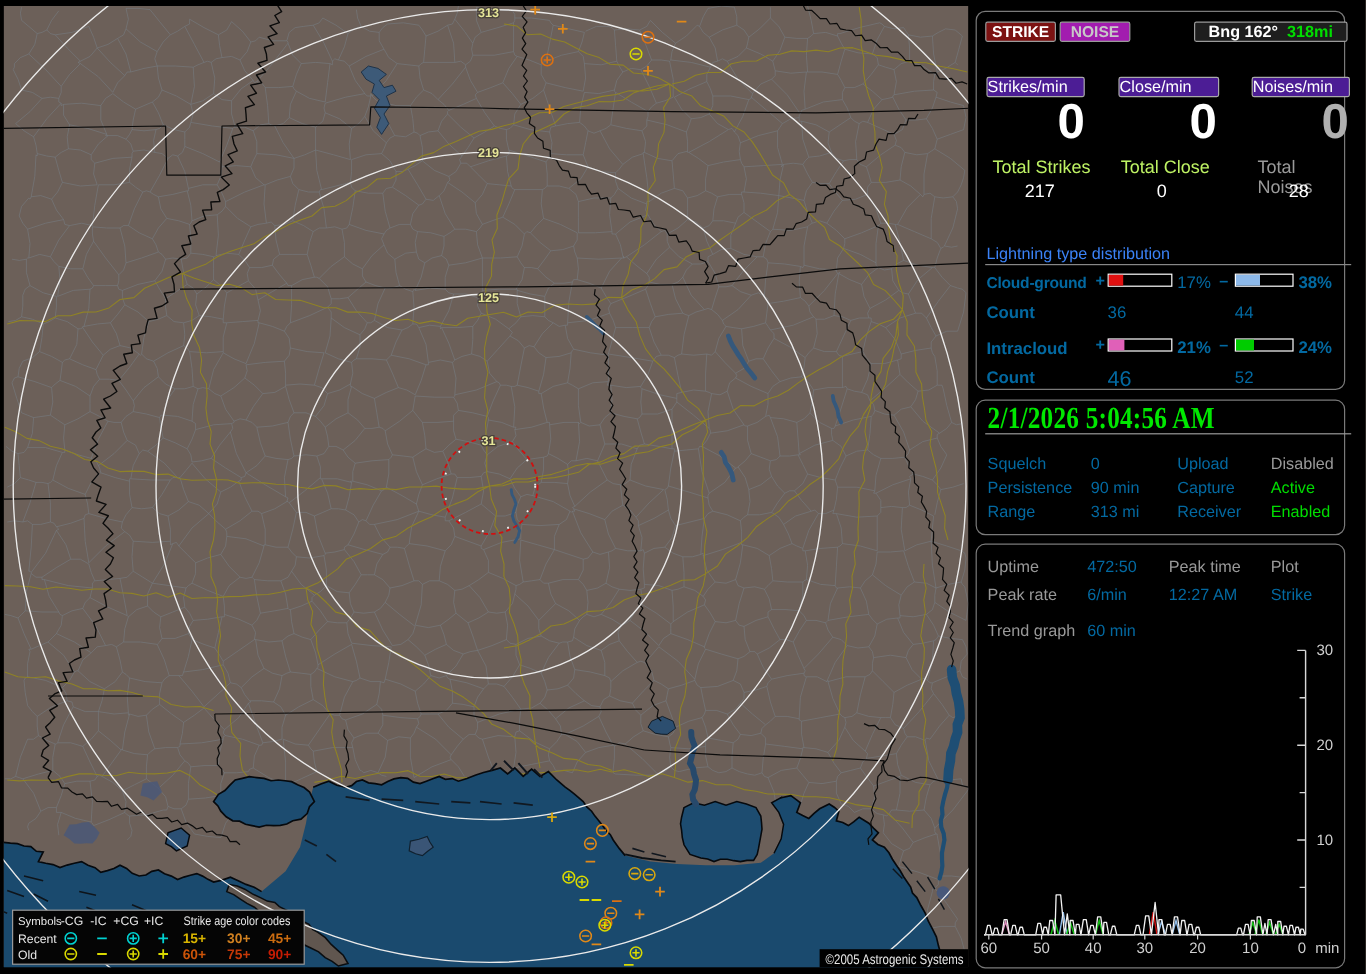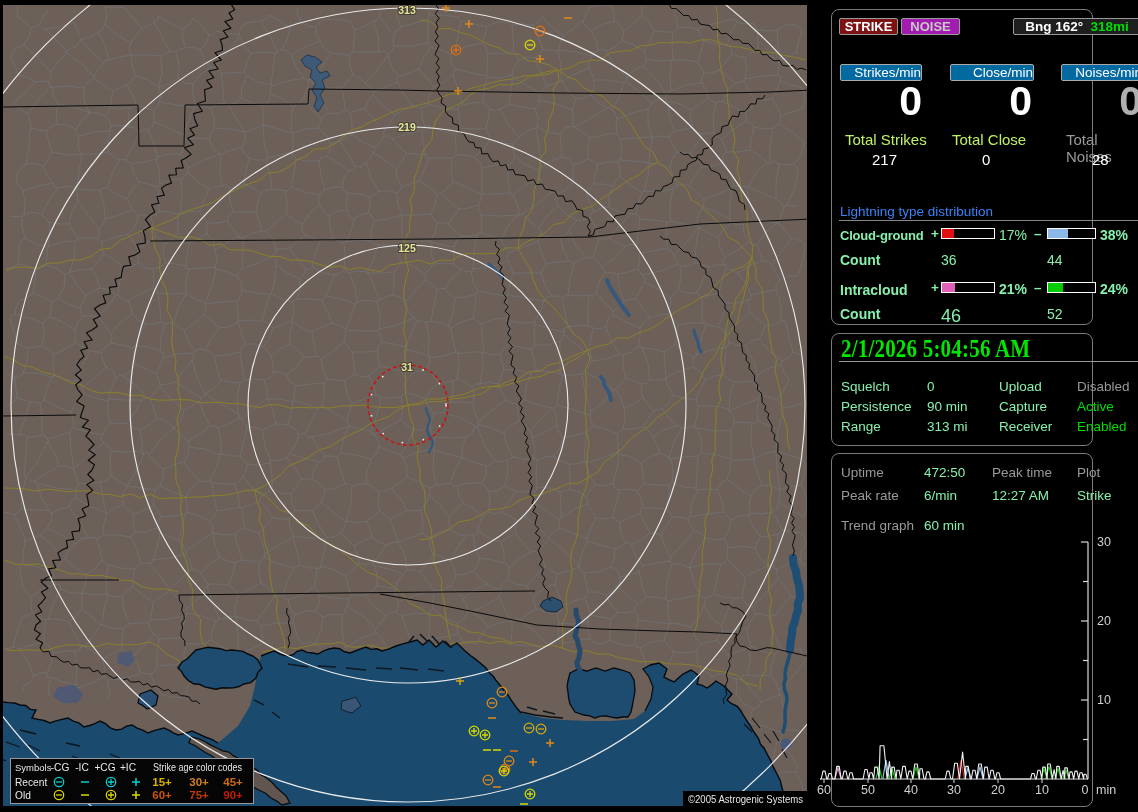--- a/index.html
+++ b/index.html
@@ -1,22 +1,22 @@
 <!DOCTYPE html>
 <html><head><meta charset="utf-8"><style>
 *{margin:0;padding:0;box-sizing:border-box}
 body{width:1138px;height:812px;background:#000;font-family:"Liberation Sans",sans-serif;position:relative;overflow:hidden}
 svg text{font-family:"Liberation Sans",sans-serif}
-.panel{position:absolute;left:831px;width:262px;border:1px solid #7a7a7a;border-radius:8px;background:#000}
+.panel{position:absolute;left:813px;width:308px;border:1px solid #7a7a7a;border-radius:8px;background:#000}
 .btn{position:absolute;font-weight:bold;font-size:13px;text-align:center;border:1px solid #9a9a9a;border-radius:2px}
-.glab{position:absolute;background:#0369a1;color:#fff;font-size:13.5px;text-align:right;border:1px solid #aaa;border-radius:2px;height:17px}
+.glab{position:absolute;background:#4c1d95;color:#fff;font-size:13.5px;text-align:left;border:1px solid #aaa;border-radius:2px;height:17px}
 .bigz{position:absolute;font-weight:bold;font-size:41px;color:#fff;text-align:right;width:60px;line-height:1}
 .t15{position:absolute;font-size:15px;color:#bef264}
 .num{position:absolute;font-size:15px;color:#fff;}
-.row{position:absolute;font-size:13.5px;color:#86efac}
+.row{position:absolute;font-size:13.5px;color:#0369a1}
 .gr{color:#00dd00} .gy{color:#999}
 </style></head><body>
 <svg width="812" height="812" viewBox="0 0 812 812" style="position:absolute;left:0;top:0">
     <rect width="812" height="812" fill="#000"></rect>
     <clipPath id="mapclip">
       <rect x="3" y="5" width="804" height="801"></rect>
     </clipPath>
     <g clip-path="url(#mapclip)">
       <rect x="3" y="5" width="804" height="801" fill="#6c6059"></rect>
       <path d="M667 671L670 661L674 652M674 652L685 653L697 651M701 670L697 661L697 651M802 30L796 25L788 24M806 545L801 551L800 559M806 566L802 564L800 559M712 677L707 672L701 670M777 30L782 27L788 24M777 30L767 31L757 29M757 29L755 26L753 23M805 465L804 475L801 485M805 465L804 461L801 459M801 459L789 455L776 451M776 451L777 471L780 490M780 490L790 487L801 485M776 451L777 440L778 430M803 403L794 406L784 408M789 379L784 390L777 400M777 400L781 404L784 408M779 429L781 419L784 408M801 803L801 797L804 793M667 671L657 670L647 673M664 640L669 646L674 652M664 640L651 642L640 648M647 673L645 660L640 648M669 624L667 632L664 640M669 624L654 622L638 620M638 620L636 632L635 644M640 648L637 647L635 644M712 677L719 674L726 674M697 651L698 647L701 644M726 674L729 665L728 655M701 644L709 642L717 640M728 655L722 647L717 640M669 624L669 623L670 623M701 644L695 636L690 627M670 623L680 624L690 627M736 694L743 703L753 709M753 709L751 715L749 722M749 722L747 722L746 724M726 674L731 678L736 679M736 679L737 687L736 694M736 679L739 680L741 678M753 709L758 707L761 702M761 702L752 690L741 678M750 647L739 651L728 655M750 647L750 661L747 675M747 675L743 675L741 678M798 597L794 598L791 596M791 596L783 605L775 616M777 569L789 564L800 559M777 569L776 574L778 578M778 578L785 587L791 596M776 290L777 294L779 297M776 290L776 285L780 280M780 280L789 276L798 276M798 276L803 260L805 244M507 318L506 321L509 321M507 318L507 307L507 296M509 321L522 323L534 322M507 295L526 298L544 301M534 322L540 312L544 301M589 295L578 296L568 295M589 295L588 311L588 326M568 327L578 325L588 326M568 327L565 313L562 298M562 298L565 296L568 295M802 30L799 41L796 52M777 30L778 45L781 60M781 60L788 57L796 52M798 54L797 53L796 52M755 100L749 91L744 81M755 100L752 108L745 112M745 112L734 107L723 102M723 102L728 91L735 83M744 81L740 82L735 83M745 112L747 117L746 121M723 102L719 101L716 103M714 133L713 118L716 103M714 133L717 137L722 139M746 121L734 129L722 139M767 162L759 155L750 150M767 162L769 164L770 162M770 162L770 145L773 128M750 150L751 139L754 127M773 128L764 129L754 127M746 121L751 123L754 127M722 139L724 145L726 152M726 152L738 152L750 150M772 99L777 107L781 116M772 99L764 100L755 100M773 128L776 126L779 124M781 116L780 120L779 124M700 28L716 23L733 19M698 30L688 27L678 28M698 30L698 28L700 28M678 28L676 17L673 5M737 22L745 24L753 23M737 22L735 20L733 19M612 6L601 5L590 7M653 137L650 150L649 163M653 137L661 136L669 137M649 163L660 165L670 167M669 137L673 145L677 152M670 167L672 159L677 152M723 162L723 156L726 152M723 162L713 166L702 167M714 133L708 133L703 134M703 134L697 143L691 153M691 153L696 160L702 167M801 485L802 487L804 489M638 347L640 337L640 328M638 347L631 352L623 355M620 354L621 355L623 355M620 354L611 341L606 326M640 328L626 322L613 315M613 315L608 319L606 326M642 384L647 383L650 380M642 384L634 381L626 378M626 378L623 367L623 355M642 348L648 364L650 380M642 348L641 346L638 347M592 361L606 359L620 354M592 361L592 359L591 357M591 357L590 343L593 328M593 328L600 329L606 326M718 237L708 233L699 228M718 237L720 247L725 257M699 228L696 245L695 263M725 257L723 261L724 265M724 265L716 265L709 267M695 263L702 264L709 267M749 242L744 234L743 224M749 242L738 250L725 257M743 224L737 225L732 223M732 223L724 229L718 237M680 266L679 265L678 264M680 266L687 266L695 263M678 264L675 260L674 255M674 255L687 242L698 228M698 228L700 227L699 228M678 290L681 278L680 266M678 290L687 293L697 293M697 293L703 280L709 267M642 384L641 391L643 397M643 397L634 404L624 408M626 378L621 384L615 389M624 408L621 398L615 389M562 376L572 375L582 374M562 376L559 390L557 405M582 374L585 393L591 411M557 405L574 410L590 415M591 411L590 413L590 415M582 374L583 372L585 372M585 372L600 380L613 390M591 411L604 402L613 390M592 361L589 367L585 372M615 389L614 390L613 390M676 426L663 430L653 437M676 426L668 417L662 409M662 409L658 409L654 411M654 411L648 419L643 427M643 427L649 431L653 437M643 397L648 405L654 411M623 429L625 418L624 408M623 429L633 429L643 427M754 459L751 441L752 423M754 459L764 454L776 451M778 430L768 425L758 421M752 423L755 423L758 421M588 541L582 553L579 566M588 541L601 545L615 549M615 549L614 559L611 567M611 567L598 572L584 573M584 573L581 571L579 567M579 566L579 567L579 567M773 774L784 772L796 772M796 772L801 782L804 793M773 774L773 758L777 743M747 628L735 630L722 632M747 628L751 621L756 614M756 614L754 611L753 607M721 626L723 628L722 632M721 626L727 612L734 598M753 607L746 604L742 598M734 598L738 598L742 598M751 646L748 637L747 628M751 646L750 647L750 647M717 640L719 635L722 632M778 578L766 593L753 607M771 617L772 615L775 616M771 617L763 614L756 614M690 627L699 617L704 606M704 606L711 617L721 626M714 594L724 597L734 598M714 594L710 597L704 598M704 598L705 602L704 606M670 623L668 612L668 601M704 598L702 597L700 595M668 601L684 598L700 595M782 733L782 737L779 740M782 733L783 732L785 730M785 730L793 730L801 731M779 740L789 753L798 766M777 743L777 741L779 740M749 722L766 727L782 733M781 696L784 713L785 730M781 696L781 695L780 695M780 695L771 698L761 702M796 772L796 769L798 766M770 675L776 682L779 690M770 675L772 664L775 654M779 690L794 675L807 658M775 654L778 651L782 650M782 650L791 650L801 649M801 649L802 654L806 656M806 656L807 657L807 658M780 695L779 693L779 690M747 675L758 676L770 675M751 646L763 652L775 654M771 617L774 634L782 650M345 648L360 639L376 633M376 633L382 639L387 647M423 646L418 644L413 646M345 648L342 631L342 615M322 647L318 646L315 644M315 644L321 631L323 617M342 615L332 614L323 617M458 634L461 638L463 642M458 634L443 637L428 640M428 640L425 643L423 646M413 430L407 425L401 420M413 430L408 443L401 455M379 447L390 451L401 455M379 447L378 440L374 434M401 420L388 427L374 434M482 324L494 319L507 318M482 324L477 321L473 319M478 291L492 294L507 296M478 291L477 292L476 294M473 319L475 307L476 294M650 380L658 380L665 379M662 409L669 403L673 395M673 395L669 387L665 379M664 352L653 349L642 348M664 352L665 365L666 378M666 378L667 379L665 379M535 324L534 335L535 345M535 324L550 329L564 332M535 345L548 345L560 341M560 341L562 338L564 335M564 332L564 334L564 335M531 349L533 348L535 345M531 349L520 347L509 344M509 344L510 333L509 321M534 322L534 323L535 324M551 296L547 297L544 301M551 296L557 296L562 298M568 327L564 328L564 332M531 349L534 360L537 370M537 370L549 372L560 374M560 374L560 358L560 341M562 376L562 374L560 374M591 357L578 346L564 335M593 328L591 327L588 326M18 6L17 11L18 17M154 22L148 26L142 29M154 22L158 20L158 16M142 29L133 18L125 8M19 435L25 419L30 402M19 435L23 434L27 437M27 437L34 437L42 435M42 435L42 419L40 403M30 402L35 402L40 403M738 273L732 270L726 268M738 273L750 265L763 261M726 268L726 265L724 265M749 242L752 244L757 245M757 245L760 253L763 261M776 290L763 292L751 295M751 295L746 283L738 273M780 280L776 273L772 265M763 261L768 261L772 265M798 240L802 241L805 244M798 240L795 239L792 238M772 265L782 251L792 238M753 217L765 221L777 223M753 217L750 202L746 187M748 187L747 187L746 187M748 187L762 193L776 199M784 207L781 202L776 199M784 207L781 215L779 223M779 223L778 223L777 223M743 224L747 220L753 217M757 245L765 233L777 223M723 162L730 174L734 186M734 186L740 186L746 187M767 162L756 173L748 187M770 162L775 161L779 164M779 164L776 182L776 199M798 205L793 206L787 205M787 205L786 206L784 207M792 238L785 231L779 223M551 296L545 285L541 273M507 295L510 284L513 273M541 273L527 273L513 273M640 219L654 220L667 222M640 219L638 233L637 247M667 248L666 235L667 222M667 248L653 251L640 253M640 253L640 249L637 247M803 88L805 98L803 108M772 99L777 90L780 81M780 81L792 85L803 88M781 116L792 112L803 108M779 124L792 132L804 142M745 79L747 68L745 58M745 79L762 76L778 75M745 58L751 53L758 51M758 51L769 55L779 62M779 62L778 68L778 75M780 81L781 77L778 75M744 81L744 80L745 79M757 29L758 40L758 51M781 60L780 62L779 62M737 22L731 33L727 45M745 58L738 56L732 54M727 45L731 48L732 54M698 30L701 36L704 41M727 45L715 44L704 41M735 83L727 76L719 70M732 54L726 62L719 70M734 186L733 187L732 188M732 223L730 221L730 219M732 188L730 203L730 219M670 221L683 224L697 225M670 221L670 205L673 189M697 225L698 215L703 207M689 186L683 184L677 186M689 186L697 192L704 199M704 199L704 203L703 207M673 189L675 187L677 186M667 248L671 251L674 255M667 222L669 223L670 221M698 228L697 226L697 225M730 219L717 212L703 207M670 167L673 177L677 186M677 152L684 153L691 153M702 167L695 176L689 186M732 188L718 194L704 199M798 174L797 168L794 164M794 164L798 160L801 154M787 205L794 190L798 174M779 164L786 165L794 164M804 142L803 148L801 154M674 131L683 130L693 127M674 131L669 116L668 101M693 127L690 119L691 110M668 101L680 104L691 110M669 137L671 134L674 131M703 134L697 132L693 127M709 98L712 101L716 103M709 98L700 104L691 110M642 6L642 11L642 15M612 6L614 14L614 21M642 15L633 24L624 31M614 21L620 25L624 31M590 7L586 14L583 22M614 21L602 25L591 31M583 22L586 27L591 31M561 81L561 66L558 51M558 51L558 51L559 50M589 68L575 74L562 81M589 68L589 62L592 56M559 50L576 52L592 56M678 28L676 30L673 32M642 15L649 22L654 31M673 32L664 32L654 31M653 137L651 139L652 137M652 137L648 123L648 109M666 98L659 99L652 103M666 98L666 101L668 101M648 109L650 106L652 103M652 137L636 138L620 139M617 133L618 136L620 139M617 133L616 126L617 119M648 109L632 113L617 119M624 31L623 36L622 40M591 31L596 40L598 51M598 51L602 49L606 51M606 51L615 47L622 40M654 31L650 42L644 51M622 40L634 45L644 51M704 41L701 51L698 62M719 70L712 73L704 73M698 62L701 67L704 73M673 32L672 46L673 60M698 62L685 60L673 60M709 98L706 90L702 83M702 83L702 77L704 73M631 214L620 212L609 207M631 214L620 225L610 238M609 207L601 208L594 212M610 238L605 239L599 239M599 239L596 228L590 218M590 218L590 214L594 212M640 219L639 216L636 214M636 214L634 214L631 214M637 247L632 244L626 246M626 246L617 243L610 238M586 190L591 188L594 184M586 190L589 201L594 212M594 184L603 184L613 186M613 186L609 196L609 207M593 258L598 262L602 267M593 258L596 248L599 239M602 267L615 258L626 246M569 231L572 225L577 220M569 231L576 246L587 258M577 220L584 220L590 218M587 258L590 257L593 258M644 191L648 177L649 163M644 191L643 192L642 193M642 193L631 185L620 177M649 163L634 161L620 160M620 177L620 169L618 162M618 162L618 160L620 160M673 189L659 192L644 191M636 214L638 203L642 193M613 186L615 181L620 177M620 139L622 149L620 160M594 184L595 174L598 164M598 164L608 162L618 162M590 138L588 149L588 159M590 138L603 135L617 133M598 164L593 161L588 159M193 18L202 26L209 35M216 31L213 34L209 35M158 16L170 23L182 29M182 29L189 25L193 18M777 400L769 397L761 395M758 421L757 410L759 399M761 395L758 397L759 399M752 423L743 422L734 423M734 423L734 417L730 411M759 399L744 404L730 411M664 352L670 349L675 344M640 328L644 322L650 318M668 314L659 315L650 318M668 314L674 319L678 325M675 344L677 334L678 325M697 293L699 296L702 297M726 268L722 280L719 293M719 293L710 295L702 297M678 290L674 294L671 298M668 314L670 306L671 298M678 325L690 323L702 323M702 297L702 310L702 323M534 503L547 511L559 520M534 503L529 510L525 517M549 538L538 527L525 517M549 538L553 532L559 528M559 528L559 524L559 520M588 541L587 540L587 539M579 566L565 551L549 539M559 528L573 533L587 539M780 490L772 486L762 485M762 485L757 472L753 459M804 489L807 503L805 517M780 490L779 496L779 502M779 502L791 510L805 517M806 545L805 539L802 533M590 615L601 617L611 619M590 615L588 606L585 598M588 592L587 595L585 598M588 592L597 592L606 595M606 595L611 604L617 612M617 612L615 616L611 619M610 640L610 630L611 619M610 640L605 643L599 644M599 644L594 642L590 639M588 622L588 630L590 639M588 622L588 618L590 615M584 573L586 583L588 592M555 584L559 595L563 606M555 584L556 579L557 574M563 606L574 601L585 598M557 574L568 571L579 567M634 611L638 615L638 620M634 611L626 613L617 612M623 645L629 646L635 644M623 645L616 643L610 640M634 611L635 607L638 604M606 595L613 591L617 586M638 604L627 595L617 586M611 567L617 570L620 577M617 586L620 582L620 577M458 634L457 629L458 624M458 624L464 618L468 612M463 642L470 642L477 644M468 612L469 612L471 612M471 612L481 618L488 627M488 627L481 635L477 644M499 597L486 605L471 612M499 597L505 610L511 621M488 627L499 623L511 621M376 629L381 622L386 616M376 629L363 616L347 606M386 616L374 606L365 595M365 595L358 595L351 595M351 595L350 597L348 599M347 606L349 603L348 599M376 633L375 631L376 629M342 615L345 611L347 606M319 596L334 598L348 599M319 596L319 604L315 611M315 611L319 614L323 617M402 616L415 613L429 614M402 616L399 615L396 612M396 612L398 607L398 602M398 602L416 595L434 591M434 591L433 600L433 609M433 609L430 610L429 614M428 640L430 627L429 614M413 646L407 631L402 616M386 616L391 612L396 612M458 624L445 618L433 609M377 586L386 587L395 589M377 586L377 576L375 566M375 566L389 569L403 574M395 589L398 581L403 574M365 595L372 592L377 586M398 602L395 596L395 589M346 576L348 586L351 595M346 576L353 570L359 563M375 566L373 565L372 563M359 563L366 565L372 563M463 599L467 605L468 612M463 599L457 592L450 586M450 586L443 590L434 591M19 435L12 434L6 435M27 437L26 456L24 476M15 515L9 513L4 512M15 515L18 512L21 509M21 509L22 493L26 478M24 476L25 476L26 477M26 477L26 478L26 478M499 597L501 593L500 589M463 599L474 590L487 584M500 589L493 588L487 584M450 586L454 581L456 575M456 575L465 574L473 571M487 584L480 578L473 571M473 319L461 322L451 328M476 294L466 297L455 298M451 328L449 328L449 326M455 298L453 312L449 326M426 322L429 339L428 356M426 322L422 321L417 321M428 356L418 352L407 350M407 350L407 348L406 347M417 321L411 334L406 347M397 6L412 8L427 9M346 329L339 325L332 323M346 329L351 317L355 304M326 296L341 299L355 304M326 296L324 298L322 300M322 300L327 311L332 323M673 395L684 398L696 400M696 400L700 390L705 380M666 378L679 371L694 367M705 380L701 372L694 367M675 344L683 352L693 357M694 367L693 362L693 357M702 323L705 322L706 324M706 324L701 340L696 355M693 357L695 357L696 355M482 483L486 487L489 492M482 483L486 475L486 466M489 492L498 490L505 486M505 486L508 473L507 460M507 460L500 462L494 460M486 466L490 465L494 460M439 383L446 382L453 381M439 383L433 376L427 368M453 381L456 380L457 378M457 378L459 366L458 354M427 368L430 363L429 358M429 358L443 356L456 352M456 352L458 352L458 354M406 393L404 386L406 379M406 393L416 395L425 399M406 379L415 372L427 368M425 399L431 390L439 383M451 402L453 391L453 381M451 402L462 402L473 403M473 403L474 395L473 387M473 387L465 382L457 378M406 379L403 375L401 371M401 371L405 361L407 350M428 356L430 356L429 358M451 328L453 340L456 352M426 322L429 322L431 321M431 321L440 323L449 326M12 53L12 56L11 58M31 28L24 22L18 17M31 28L29 37L24 45M24 45L17 48L12 53M113 91L111 100L110 108M113 91L120 88L127 85M110 108L120 109L130 108M130 108L133 107L136 104M136 104L132 94L127 85M94 77L98 69L104 63M94 78L103 85L113 91M131 55L120 57L109 60M131 55L132 65L135 75M104 63L106 60L109 60M135 75L132 81L127 85M154 122L154 116L154 110M154 122L169 128L183 135M183 135L189 121L194 107M194 107L177 105L159 102M154 110L158 106L159 102M136 104L145 108L154 110M159 87L161 95L159 102M159 87L147 80L135 75M182 29L183 38L185 48M209 35L206 43L200 50M200 50L193 47L185 48M30 402L24 400L17 398M6 406L12 403L17 398M130 108L128 117L129 127M129 127L135 128L140 132M154 122L152 127L148 130M148 130L144 129L140 132M185 139L184 147L181 154M185 139L185 137L183 135M181 154L169 154L157 157M148 130L154 143L157 157M481 233L482 224L481 215M481 233L491 236L501 240M501 240L508 226L518 215M481 215L499 216L518 215M569 261L557 262L546 264M569 261L563 249L560 237M546 264L542 253L538 241M560 237L550 237L541 235M541 235L540 238L538 241M574 263L570 279L568 295M574 263L571 262L569 261M541 273L543 268L546 264M569 231L565 235L560 237M587 258L580 260L574 263M513 273L511 267L508 261M508 261L507 257L509 253M509 253L524 247L538 241M577 220L566 214L558 206M558 206L547 216L539 228M539 228L541 231L541 235M501 240L505 247L509 253M539 228L530 221L522 214M522 214L520 215L519 213M518 215L520 215L519 213M589 295L593 296L596 293M602 267L603 270L605 272M605 272L599 282L596 293M613 315L614 313L613 311M613 311L604 302L596 293M580 22L572 30L563 36M563 36L552 27L542 17M583 22L581 21L580 22M559 50L560 43L563 36M592 56L594 52L598 51M543 50L551 50L558 51M543 50L538 37L533 25M533 25L539 22L542 17M624 83L619 97L612 110M624 83L609 80L594 80M591 95L594 88L594 80M591 95L598 103L607 108M607 108L610 107L612 110M626 81L639 92L652 103M626 81L626 82L624 83M617 119L615 113L612 110M589 68L592 74L594 80M626 81L627 79L627 78M627 78L615 66L606 51M576 99L568 91L562 81M576 99L584 98L591 95M574 127L573 127L573 126M574 127L591 118L607 108M576 99L574 105L572 110M573 126L573 118L572 110M574 127L582 132L590 138M643 66L646 63L646 59M643 66L656 79L667 95M646 59L659 61L672 60M672 60L670 76L671 91M667 95L668 92L671 91M627 78L634 70L643 66M644 51L645 55L646 59M666 98L666 96L667 95M673 60L673 60L672 60M702 83L686 85L671 91M216 31L227 34L239 34M246 23L241 27L239 34M214 68L212 69L211 67M214 68L227 53L240 36M200 50L204 59L211 67M240 36L240 35L239 34M751 295L751 299L748 300M719 293L722 298L726 303M748 300L737 303L726 303M706 324L712 326L718 327M726 303L723 316L718 327M545 567L543 559L537 552M545 567L536 576L527 586M527 586L517 584L508 580M537 552L534 551L531 552M531 552L519 559L509 568M508 580L509 574L509 568M557 574L551 570L545 567M549 539L543 546L537 552M555 584L544 588L534 596M534 596L530 592L527 586M500 589L503 583L508 580M504 563L508 565L509 568M504 563L492 560L479 558M479 558L478 565L473 571M525 517L522 519L518 521M531 552L523 543L516 534M518 521L515 527L516 534M534 491L535 497L534 503M534 491L525 492L516 491M516 491L509 502L501 512M518 521L510 516L501 512M504 563L504 552L501 542M516 534L508 537L501 542M489 492L490 502L489 512M516 491L510 489L505 486M501 512L495 514L489 512M561 518L573 510L587 504M561 518L561 505L560 492M560 492L565 491L570 489M570 489L579 492L586 497M586 497L588 500L587 504M559 520L560 519L561 518M587 539L591 528L596 518M596 518L592 511L587 504M534 491L537 490L537 487M537 487L549 488L560 492M613 517L616 503L620 490M613 517L605 519L596 518M620 490L615 488L613 483M613 483L605 486L596 485M596 485L590 491L586 497M762 485L756 489L751 496M751 496L749 504L750 513M779 502L777 508L772 512M750 513L761 514L772 512M802 533L792 532L782 530M772 512L778 521L782 530M714 594L717 579L721 564M745 577L736 568L727 559M745 577L744 587L742 598M721 564L725 562L727 559M700 595L694 582L690 568M721 564L705 564L690 568M676 426L679 425L682 428M653 437L657 445L660 453M660 453L664 455L669 457M682 428L674 442L669 457M698 406L697 416L695 425M698 406L697 403L696 400M682 428L688 428L695 425M698 406L714 406L729 409M734 423L734 427L731 430M729 409L728 411L730 411M695 425L694 428L697 428M731 430L714 431L697 428M590 639L578 640L566 643M668 601L666 600L666 599M638 604L642 601L646 597M666 599L656 597L646 597M620 577L630 575L639 572M646 597L642 585L639 572M315 644L309 642L303 644M479 558L475 547L473 535M501 542L489 538L478 531M473 535L477 534L478 531M489 512L486 514L483 517M478 531L479 524L483 517M482 483L469 483L457 486M457 486L459 495L463 503M463 503L474 509L483 517M457 486L453 486L450 483M486 466L474 462L462 458M450 483L455 470L462 458M403 574L405 572L407 570M372 563L380 555L386 545M386 545L392 543L398 542M398 542L405 555L407 570M434 591L427 581L420 572M407 570L414 570L420 572M110 692L108 686L108 680M136 675L122 679L108 680M42 435L45 436L47 439M26 477L38 461L47 442M47 439L49 441L47 442M293 536L310 538L326 539M293 536L290 528L289 519M327 538L319 525L312 510M312 510L303 511L295 510M289 519L292 515L295 510M588 622L574 624L559 623M566 643L562 642L559 639M559 639L558 631L559 623M563 606L561 611L557 614M534 596L534 603L536 609M536 609L546 612L557 614M557 614L558 619L559 623M371 459L367 472L366 484M371 459L356 455L341 453M366 484L358 484L352 487M352 487L349 484L345 484M345 484L341 471L337 457M341 453L339 455L337 457M406 301L415 291L425 280M406 301L408 311L414 318M431 321L434 305L437 290M414 318L416 319L417 321M425 280L432 284L437 290M455 298L449 294L445 289M437 290L441 288L445 289M406 301L400 297L393 295M393 295L385 297L379 300M414 318L397 325L379 329M379 329L380 315L377 302M377 302L378 301L379 300M393 295L394 283L394 272M425 280L427 277L424 274M424 274L413 266L401 261M401 261L398 267L394 272M379 300L374 286L368 273M394 272L381 273L368 273M377 302L367 300L357 302M357 302L355 287L349 273M349 273L358 271L367 272M367 272L367 274L368 273M326 296L330 285L335 275M355 304L357 304L357 302M349 273L347 270L344 270M344 270L340 273L335 275M509 165L508 179L510 193M509 165L495 165L482 168M510 193L496 194L482 194M482 168L482 181L482 194M533 25L522 24L512 25M512 25L510 23L507 22M507 22L497 22L488 26M514 51L501 54L487 53M514 51L513 38L512 25M487 53L486 47L482 43M482 43L485 35L487 27M379 16L381 11L382 5M379 16L387 26L394 36M397 6L397 17L401 27M401 27L396 31L394 36M761 395L757 388L754 381M729 409L730 396L734 382M734 382L744 382L754 381M705 380L714 376L723 375M734 382L728 379L723 375M696 355L711 350L726 347M723 375L725 361L726 347M475 426L472 433L466 437M475 426L461 418L444 413M466 437L450 438L435 437M434 414L439 412L444 413M434 414L431 421L430 427M430 427L431 433L435 437M477 426L484 444L494 460M477 426L476 427L475 426M462 458L462 447L466 437M425 399L429 407L434 414M451 402L446 406L444 413M413 430L421 430L430 427M406 393L403 394L401 397M401 420L403 409L401 397M498 384L489 382L480 384M498 384L501 377L504 370M480 384L483 368L482 352M504 370L502 362L500 354M500 354L491 355L484 352M484 352L483 353L482 352M473 387L476 384L480 384M458 354L470 352L482 352M537 370L533 371L531 374M509 344L504 348L500 354M531 374L518 370L504 370M482 324L482 338L484 352M557 405L556 407L554 408M531 374L526 387L525 400M525 400L538 405L553 408M477 426L479 426L478 424M473 403L475 413L479 422M478 424L477 423L479 422M498 384L502 392L506 400M479 422L492 410L506 400M525 400L521 403L517 404M506 400L511 403L517 404M67 53L82 64L94 77M67 53L58 62L51 72M94 78L88 82L84 88M84 88L68 86L53 87M51 72L51 77L49 82M49 82L49 85L51 86M51 86L51 88L53 87M89 112L84 100L84 88M89 112L73 107L58 104M53 87L53 96L58 104M35 82L27 77L18 75M35 82L25 93L13 103M51 72L38 58L24 45M49 82L42 81L35 82M11 58L15 66L18 75M51 86L39 99L28 114M28 114L20 109L13 103M131 43L129 49L131 55M131 43L117 35L105 24M109 60L105 45L98 32M105 24L103 29L98 32M142 29L136 35L131 43M125 8L115 7L105 7M105 24L107 16L105 7M104 63L92 52L81 40M98 32L90 37L81 40M214 68L218 69L221 73M196 106L193 95L193 84M196 106L204 106L211 109M193 84L201 74L211 67M211 109L217 104L224 103M221 73L223 88L224 103M159 87L169 84L178 78M159 87L162 72L161 56M178 78L179 65L176 52M161 56L165 54L170 52M170 52L173 51L176 52M196 106L195 106L194 107M193 84L185 83L178 78M131 55L146 55L161 56M185 48L180 49L176 52M154 22L162 37L170 52M153 288L140 294L128 301M153 288L156 290L158 293M146 324L138 320L132 314M146 324L154 324L161 322M128 301L131 307L132 314M158 293L160 307L161 322M146 324L139 334L136 346M111 334L120 323L132 314M111 334L112 338L111 343M111 343L122 345L133 348M136 346L134 346L133 348M165 324L163 323L161 322M165 324L161 337L160 351M136 346L148 347L160 351M17 398L16 388L15 378M5 372L10 376L15 378M40 403L42 402L44 400M44 400L47 388L52 377M52 377L38 373L23 373M23 373L20 377L15 378M76 129L76 133L79 136M76 129L82 120L90 113M79 136L94 132L110 131M90 113L98 113L105 116M105 116L109 120L111 126M111 126L110 128L110 131M89 112L88 113L90 113M58 104L56 114L57 124M57 124L67 125L76 129M108 152L108 141L110 131M108 152L95 154L82 154M81 154L78 145L79 136M110 108L108 112L105 116M129 127L120 125L111 126M119 160L122 159L125 160M119 160L113 156L108 152M140 132L133 146L125 160M107 188L112 174L119 160M107 188L116 194L127 199M125 160L128 162L132 164M127 199L132 190L139 182M139 182L134 174L132 164M157 157L157 159L156 159M156 159L144 162L132 164M181 179L182 196L180 213M181 179L170 180L160 184M160 184L159 186L158 187M158 187L159 199L159 211M159 211L169 212L178 214M178 214L179 214L180 213M209 189L198 182L188 172M209 189L204 200L199 212M188 172L185 176L181 179M199 212L189 211L180 213M181 154L185 161L188 168M188 168L188 170L188 172M156 159L159 171L160 184M139 182L149 184L158 187M127 199L130 204L132 210M132 210L135 212L138 216M159 211L156 215L151 216M151 216L144 215L138 216M151 216L153 227L156 237M138 216L135 226L129 234M156 237L147 243L138 249M129 234L133 241L138 249M618 274L619 288L624 301M618 274L628 272L638 269M645 282L640 290L636 299M645 282L645 278L642 275M636 299L630 299L624 301M642 275L640 272L638 269M605 272L611 273L618 274M613 311L620 307L624 301M640 253L639 261L638 269M671 298L658 289L645 282M650 318L643 309L636 299M678 264L661 271L642 275M434 87L429 95L428 104M434 87L444 82L453 75M453 75L458 90L463 105M463 105L459 106L458 110M428 104L442 108L458 110M522 214L537 204L551 193M519 213L517 204L513 195M513 195L525 185L540 179M540 179L544 186L551 193M558 206L556 201L556 195M556 195L554 192L551 193M586 190L580 185L573 183M556 195L565 190L573 183M588 159L581 163L573 165M573 183L573 174L573 165M573 126L565 128L560 134M560 134L561 145L562 157M573 165L569 159L562 157M509 165L512 162L515 157M510 193L510 195L513 195M540 179L538 175L539 170M515 157L526 165L539 170M562 157L551 161L541 168M539 170L539 168L541 168M453 75L454 72L455 69M463 105L473 103L483 102M486 76L471 73L455 69M483 102L484 89L487 77M534 58L541 72L547 86M534 58L526 57L519 60M519 60L514 67L512 75M547 86L543 89L540 93M540 93L526 85L513 77M512 75L512 76L513 77M561 81L554 84L547 86M543 50L539 55L534 58M514 51L516 55L519 60M486 76L488 65L487 53M487 77L499 78L512 75M572 110L556 104L539 100M539 100L540 97L540 93M584 462L586 461L586 463M584 462L585 447L587 432M586 463L602 458L618 452M587 432L590 428L594 426M594 426L606 429L617 434M617 434L618 443L618 452M569 464L570 477L570 489M569 464L577 464L584 462M596 485L589 475L586 463M619 454L617 469L613 483M619 454L618 454L618 452M623 429L620 431L617 434M590 415L591 421L594 426M641 463L650 457L660 453M641 463L631 457L619 454M778 534L769 536L761 537M778 534L777 551L773 567M761 537L757 542L755 548M755 548L760 558L768 566M773 567L771 565L768 566M750 513L750 515L748 515M748 515L753 527L761 537M782 530L780 533L778 534M777 569L775 569L773 567M745 577L756 571L768 566M728 548L727 553L727 559M728 548L742 546L755 548M690 568L690 567L689 568M666 599L667 581L672 564M689 568L681 564L672 564M643 566L656 563L670 561M643 566L640 569L639 572M672 564L670 563L670 561M696 488L697 472L698 456M696 488L697 490L698 490M698 490L708 489L717 490M717 490L721 484L727 479M727 479L730 470L731 460M731 459L717 455L702 453M698 456L700 455L702 453M672 483L673 471L671 459M672 483L684 487L696 488M671 459L684 457L698 456M751 496L738 488L727 479M753 459L742 460L731 460M731 430L731 445L731 459M697 428L701 440L702 453M669 457L669 459L671 459M728 548L727 543L724 539M689 568L696 552L706 538M724 539L715 540L706 538M748 515L739 516L731 520M724 539L729 530L731 520M717 490L722 501L724 512M731 520L727 516L724 512M698 490L692 503L690 517M724 512L707 514L690 517M643 508L655 508L666 509M643 508L641 499L637 491M637 491L640 488L644 484M644 484L656 485L669 485M669 485L669 497L666 509M620 490L629 489L637 491M641 463L643 474L644 484M672 483L670 484L669 485M620 522L630 517L640 514M620 522L621 533L625 543M640 514L645 524L650 533M650 533L641 540L631 545M625 543L629 543L631 545M613 517L616 521L620 522M643 508L640 510L640 514M615 549L620 547L625 543M643 566L636 556L631 545M195 677L189 670L184 663M184 663L184 653L187 644M187 644L197 644L207 643M315 611L305 611L295 615M295 615L293 619L294 623M303 644L301 642L300 642M294 623L296 633L300 642M293 537L297 551L300 565M326 539L324 552L321 566M321 566L320 569L317 568M300 565L309 568L317 568M319 596L318 591L314 587M295 615L290 608L288 600M288 600L302 595L314 587M346 576L334 570L321 566M314 587L316 578L317 568M261 583L269 588L275 595M261 583L259 572L259 562M264 557L279 564L294 568M264 557L262 560L259 562M294 568L287 581L283 596M275 595L279 596L283 596M265 554L279 545L293 537M265 554L265 556L264 557M300 565L297 567L294 568M288 600L285 599L283 596M257 621L266 608L275 595M257 621L259 624L261 626M294 623L277 623L261 626M367 521L370 529L372 537M367 521L357 523L346 521M372 537L363 541L354 546M354 546L347 539L340 533M340 533L344 528L346 522M390 519L385 515L380 511M390 519L394 530L398 542M380 511L374 516L367 521M386 545L378 542L372 537M366 484L373 487L379 492M352 487L351 504L346 521M379 492L378 502L380 511M359 563L357 554L354 546M327 538L334 537L340 533M321 502L317 507L312 510M321 502L333 512L346 522M321 502L324 496L325 490M345 484L335 488L325 490M466 536L458 534L451 530M466 536L457 548L451 561M451 530L440 532L430 537M451 561L442 557L433 554M430 537L430 546L433 554M449 517L456 510L463 503M449 517L449 524L451 530M473 535L469 535L466 536M456 575L454 568L451 561M420 572L427 564L433 554M422 533L425 536L430 537M422 533L410 538L398 542M450 483L443 484L436 485M462 458L448 454L434 450M436 485L433 467L434 450M401 455L401 457L403 458M435 437L434 443L434 449M403 458L418 452L434 449M47 439L59 436L70 432M71 412L57 407L44 400M71 412L73 420L74 428M74 428L71 429L70 432M319 462L314 470L312 479M319 462L304 458L290 454M312 479L306 479L301 479M301 479L295 468L287 458M290 454L287 456L287 458M325 490L319 483L312 479M325 456L331 456L337 457M325 456L323 460L319 462M299 435L302 433L305 434M299 435L295 445L290 454M305 434L308 437L312 437M312 437L317 447L325 456M295 510L292 503L291 494M291 494L296 487L301 479M289 519L281 519L273 518M291 494L281 493L272 488M272 488L267 493L262 496M262 496L260 498L260 501M260 501L267 509L273 518M265 554L263 544L259 533M259 533L266 525L273 518M247 427L255 427L262 430M247 427L244 441L240 456M262 430L265 446L271 461M247 464L243 460L240 456M247 464L258 465L270 463M270 463L271 462L271 461M272 488L272 475L270 463M262 496L251 487L243 476M243 476L246 471L247 464M287 458L279 460L271 461M240 383L237 398L238 414M240 383L230 382L221 380M238 414L221 404L205 394M221 380L214 388L205 394M264 380L255 379L245 380M264 380L267 389L267 398M245 380L243 382L240 383M267 398L254 409L241 419M241 419L240 418L239 418M239 418L240 415L238 414M245 380L242 366L240 352M240 352L227 355L214 356M214 356L217 369L221 380M547 646L548 646L548 645M547 646L530 646L513 645M548 645L535 632L521 620M513 645L511 644L511 641M511 641L512 632L512 622M512 622L516 619L521 620M559 639L554 643L548 645M536 609L528 614L521 620M511 621L512 621L512 622M276 424L273 411L268 399M276 424L282 424L288 425M288 425L291 414L293 402M268 399L281 399L293 402M267 398L267 399L268 399M241 419L244 423L247 427M262 430L269 427L276 424M299 435L295 429L288 425M401 397L391 398L381 398M374 434L371 434L371 431M381 398L377 415L371 431M379 447L376 454L371 459M341 453L343 439L349 426M371 431L360 429L349 426M312 437L331 433L349 426M324 383L324 395L322 406M324 383L310 384L296 386M296 386L294 393L294 401M294 401L306 404L318 409M318 409L320 408L322 406M305 434L311 421L318 409M293 402L292 401L294 401M347 420L348 423L349 426M347 420L335 413L322 406M290 344L298 350L304 357M290 344L280 349L271 356M304 357L296 367L286 375M271 356L273 364L274 372M286 375L280 372L274 372M316 356L314 344L312 332M316 356L310 357L304 357M293 322L302 328L312 332M293 322L290 333L290 344M316 356L319 357L321 359M321 359L323 370L327 379M327 379L326 381L324 383M296 386L290 381L286 375M264 380L270 378L274 372M263 347L255 344L245 344M263 347L267 351L271 356M240 352L242 347L245 344M481 233L478 233L477 235M508 261L491 267L473 269M477 235L474 252L473 269M424 274L430 269L434 264M445 289L452 278L461 269M434 264L444 263L454 264M454 264L457 267L461 269M478 291L473 282L471 271M461 269L466 272L471 271M473 269L473 271L471 271M322 300L310 299L297 299M335 275L323 273L312 267M297 299L300 289L300 279M300 279L304 274L306 269M306 269L309 269L312 267M455 69L451 62L451 54M482 43L468 46L455 51M451 54L452 52L455 51M487 27L474 24L461 21M455 51L458 36L461 21M458 17L459 19L461 21M427 9L429 12L429 15M458 17L443 15L429 15M401 27L415 23L428 19M429 15L429 17L428 19M434 87L427 78L419 69M451 54L441 50L431 47M419 69L424 57L431 47M428 19L428 31L428 43M431 47L429 46L428 43M394 36L393 41L394 46M428 43L412 46L394 46M373 21L377 20L379 16M373 21L378 36L379 52M379 52L384 51L388 54M394 46L392 51L388 54M293 302L282 299L271 294M293 302L294 311L292 320M292 320L283 325L273 328M270 294L266 307L262 321M262 321L268 323L273 328M297 299L295 300L293 302M300 279L287 273L276 265M276 265L275 280L271 294M332 323L322 327L312 332M293 322L292 322L292 320M263 347L270 338L273 328M273 256L258 263L242 269M273 256L276 260L276 265M242 269L239 272L237 276M242 290L241 282L237 276M242 290L256 293L270 294M238 321L238 311L237 301M238 321L250 320L262 321M242 290L241 296L237 301M238 321L238 322L238 322M238 322L241 333L245 344M802 353L797 354L793 352M793 352L789 338L786 324M779 297L781 309L781 321M786 324L785 321L781 321M554 408L556 416L557 425M587 432L575 435L563 438M563 438L559 432L557 425M569 464L561 461L554 456M563 438L560 448L554 456M537 487L536 474L537 461M554 456L545 457L537 461M530 431L532 434L532 438M530 431L525 425L519 421M504 433L510 426L519 421M504 433L507 445L513 457M532 438L535 448L534 459M513 457L523 459L534 459M553 408L541 419L530 431M557 425L545 432L532 438M517 404L518 413L519 421M478 424L491 428L504 433M507 460L510 459L513 457M537 461L536 458L534 459M67 53L65 52L67 51M67 51L75 47L81 40M185 139L197 138L209 139M188 168L204 160L220 154M209 139L213 148L220 154M211 109L214 118L214 128M209 139L211 134L214 128M240 36L244 46L251 53M221 73L232 73L244 72M251 53L247 62L244 72M273 256L276 253L276 249M306 269L297 259L290 248M276 249L283 249L290 248M238 322L229 327L219 328M214 356L210 352L205 350M205 350L211 339L219 328M75 343L65 349L54 354M75 343L83 347L90 351M54 354L53 365L54 375M54 375L65 379L76 382M76 382L82 366L90 351M108 401L96 398L84 394M108 401L108 399L109 399M109 399L111 388L116 378M84 394L83 390L82 388M82 388L95 378L106 367M116 378L113 371L106 367M123 376L137 386L148 398M123 376L119 375L116 378M142 400L144 398L148 398M142 400L126 400L109 399M71 412L76 402L84 394M54 375L54 377L52 377M76 382L80 384L82 388M90 351L95 352L101 352M101 352L103 360L106 367M111 343L105 347L101 352M123 376L130 371L136 365M133 348L134 356L136 365M164 245L163 254L166 263M164 245L172 239L178 233M178 233L184 238L189 244M189 244L187 255L186 266M186 266L176 264L166 263M153 269L145 268L139 263M153 269L160 267L166 263M156 237L161 240L164 245M139 263L138 256L138 249M178 214L178 224L178 233M199 212L204 217L208 223M208 223L206 228L207 234M207 234L198 239L189 244M215 250L213 241L207 234M215 250L217 259L215 267M215 267L202 268L189 269M189 269L186 269L186 266M153 288L154 279L153 269M158 293L172 294L186 293M189 269L186 281L186 293M81 154L67 155L52 152M82 154L79 171L77 188M53 183L47 175L43 166M53 183L54 187L58 188M58 188L68 186L77 188M52 152L48 160L43 166M57 124L51 127L46 131M52 152L49 142L46 131M28 114L30 121L31 128M31 128L39 130L46 131M107 188L103 188L100 190M132 210L118 215L105 219M105 219L104 205L100 190M100 190L89 190L77 189M105 219L103 225L99 229M77 189L77 195L78 201M78 201L88 215L99 229M539 100L539 105L535 109M513 77L511 90L509 104M535 109L522 107L509 104M560 134L548 132L537 127M535 109L538 118L537 127M541 168L539 148L536 128M537 127L536 127L536 128M419 69L409 73L398 77M388 54L388 55L388 56M398 77L392 67L388 56M297 8L298 15L301 22M301 22L308 26L316 27M316 27L319 23L323 20M323 20L336 19L349 21M373 21L365 26L355 30M379 52L366 52L353 52M353 52L354 41L355 30M355 30L352 25L349 21M661 535L666 526L672 517M661 535L665 546L670 557M670 557L682 545L694 531M672 517L680 517L688 519M688 519L690 525L694 531M666 509L670 513L672 517M650 533L655 533L661 535M670 561L671 559L670 557M706 538L701 533L694 531M690 517L689 518L688 519M264 643L251 649L238 655M261 626L262 635L264 643M257 621L246 620L236 616M236 616L238 635L238 654M238 654L239 654L238 655M211 640L208 641L207 643M211 640L224 648L238 654M391 488L400 498L407 510M391 488L399 483L407 477M407 477L419 482L430 488M421 510L427 503L429 495M421 510L414 511L407 510M429 495L430 491L430 488M379 492L385 491L391 488M390 519L399 515L407 510M403 458L407 467L407 477M436 485L433 487L430 488M449 517L440 505L429 495M422 533L423 521L421 510M15 515L20 528L26 541M26 541L24 541L25 543M20 567L21 565L23 564M25 543L23 553L23 564M26 478L30 481L35 481M47 442L55 454L59 466M35 481L47 473L59 466M21 509L35 510L49 510M49 510L41 497L37 483M35 481L35 483L37 483M49 510L50 512L52 513M40 535L33 538L26 541M40 535L44 531L47 528M47 528L51 521L52 513M110 692L109 697L106 700M20 567L21 577L23 588M4 649L9 649L13 647M13 647L17 631L23 616M108 680L106 679L104 677M78 688L91 683L104 677M136 675L139 675L140 672M122 649L127 653L132 657M122 649L112 654L102 659M140 672L138 664L132 657M104 677L105 668L102 659M162 695L173 697L184 698M151 674L145 674L140 672M151 674L155 685L162 695M195 677L188 686L184 698M184 663L171 665L157 666M157 666L155 671L151 674M74 428L88 432L102 435M108 401L108 412L110 423M110 423L105 429L102 435M142 400L135 412L127 423M110 423L118 424L127 423M221 454L220 454L220 455M221 454L221 441L218 428M220 455L205 449L189 447M218 428L215 426L210 426M210 426L200 434L188 441M189 447L189 444L188 441M239 418L229 424L218 428M240 456L230 456L221 454M184 462L173 465L163 469M184 462L188 455L189 447M174 428L181 435L188 441M174 428L160 440L149 455M149 455L156 462L163 469M406 347L394 344L382 342M379 329L379 330L378 331M378 331L381 336L382 342M378 331L362 331L346 330M321 359L333 351L344 342M346 330L345 336L344 342M327 379L336 380L344 381M347 420L349 412L352 404M344 381L347 393L352 404M381 398L379 395L376 395M352 404L364 399L376 395M374 221L371 231L371 241M374 221L388 219L402 215M402 215L402 228L402 242M378 245L388 245L398 248M378 245L374 244L371 241M398 248L401 245L402 242M368 213L372 216L374 221M368 213L360 215L354 219M354 219L351 231L346 242M346 242L359 240L371 241M401 261L398 255L398 248M367 272L374 259L378 245M344 270L345 256L344 243M344 243L345 241L346 242M368 213L370 205L370 197M354 219L349 216L347 210M370 197L359 194L348 193M347 210L346 202L348 193M320 204L323 211L329 216M320 204L310 213L302 224M329 216L330 227L333 238M302 224L302 230L305 235M305 235L313 238L321 240M333 238L327 240L321 240M287 214L294 220L302 224M287 214L287 202L285 191M291 187L289 190L285 191M291 187L305 192L320 195M320 195L318 199L320 204M344 243L338 241L333 238M347 210L338 211L329 216M276 249L273 239L266 232M266 232L276 222L287 214M290 248L298 241L305 235M312 267L315 253L321 240M453 182L467 187L481 194M453 182L447 188L442 194M442 194L450 202L459 209M459 209L469 208L478 205M478 205L481 200L481 194M482 168L480 162L474 157M474 157L466 155L456 155M452 158L454 157L456 155M452 158L451 170L453 182M481 215L479 210L478 205M448 224L443 223L437 223M448 224L455 231L462 236M462 236L457 240L454 247M454 247L442 245L431 242M437 223L435 233L430 241M431 242L431 241L430 241M437 195L435 205L431 214M437 195L439 193L442 194M431 214L434 219L437 223M459 209L454 216L448 224M477 235L470 236L462 236M454 264L454 255L454 247M434 264L431 253L431 242M402 215L417 215L431 214M402 242L416 241L430 241M789 379L784 372L781 365M754 381L757 378L758 375M758 375L769 368L781 365M793 352L789 357L783 361M781 365L781 362L783 361M74 22L60 27L46 29M49 9L43 17L39 25M39 25L42 28L46 29M81 40L78 31L74 22M67 51L56 40L46 29M31 28L35 27L39 25M221 154L231 150L242 147M221 154L220 170L222 186M244 184L237 187L229 188M244 184L246 171L249 158M249 158L244 153L242 147M222 186L226 185L229 188M209 189L215 187L222 186M220 154L221 154L221 154M261 193L253 188L244 184M261 193L266 190L272 190M266 160L270 174L272 190M266 160L257 160L249 158M266 160L267 158L268 158M296 159L294 173L291 187M296 159L293 156L292 152M285 191L279 189L272 190M292 152L280 155L268 158M293 107L291 120L292 133M293 107L299 103L304 97M304 97L311 109L322 119M293 133L305 129L318 128M318 128L320 124L322 119M263 125L278 129L292 133M263 125L264 142L268 158M292 152L293 143L293 133M365 83L377 70L388 56M365 83L360 78L353 75M353 52L351 53L349 55M353 75L350 65L349 55M316 27L316 34L320 41M320 41L324 48L331 53M331 53L340 54L349 55M224 103L226 104L229 105M214 128L230 129L245 132M229 105L236 119L245 132M242 147L245 140L245 132M263 125L254 129L245 132M293 107L283 99L271 94M263 125L263 115L263 106M271 94L269 101L263 106M229 105L236 103L241 98M263 106L252 103L241 98M244 72L245 74L247 76M247 76L242 87L241 98M251 53L263 52L275 53M247 76L258 82L271 85M275 53L273 69L271 85M309 80L309 78L310 80M309 80L306 80L304 78M320 41L305 47L291 55M310 80L322 67L331 53M291 55L296 67L304 78M309 80L307 89L304 97M271 94L270 90L271 86M304 78L288 81L271 86M186 294L195 299L205 303M186 294L178 308L174 324M174 324L179 328L184 330M184 330L195 323L204 315M204 315L206 309L205 304M215 267L215 269L216 269M216 269L212 286L205 303M186 293L186 293L186 294M165 324L169 323L174 324M195 351L188 341L184 330M195 351L200 349L205 350M219 328L212 321L204 315M237 301L221 302L205 304M237 276L227 272L216 269M243 238L252 233L262 231M243 238L240 238L239 236M239 236L233 229L227 221M262 231L259 221L256 212M256 212L244 212L233 212M227 221L228 216L233 212M242 269L243 254L243 238M266 232L264 231L262 231M215 250L227 243L239 236M208 223L218 223L227 221M261 193L258 202L256 212M229 188L230 200L233 212M26 164L29 147L30 129M26 164L25 166L24 165M43 166L34 163L26 164M31 128L31 130L30 129M53 183L38 186L23 191M23 191L19 186L16 180M16 180L18 172L24 165M23 373L27 361L28 348M18 344L23 346L28 348M18 344L14 332L10 319M54 354L48 350L42 346M42 346L35 347L28 348M75 343L75 336L75 330M43 323L44 335L42 346M43 323L46 320L50 317M75 330L63 322L50 317M43 323L29 318L15 314M15 314L12 315L10 319M23 191L25 203L24 215M58 188L49 200L42 214M42 214L33 212L24 215M10 216L16 217L22 216M24 215L23 215L22 216M365 83L370 87L374 92M398 77L396 79L397 82M397 82L386 87L374 92M513 144L516 141L519 137M513 144L501 143L490 139M519 137L508 124L500 109M490 139L488 134L486 129M486 129L488 119L490 109M490 109L495 111L500 109M515 157L513 151L513 144M536 128L527 131L519 137M474 157L484 149L490 139M509 104L505 107L500 109M459 128L457 132L455 135M459 128L472 129L486 129M456 155L456 145L455 135M458 110L460 119L459 128M483 102L487 105L490 109M290 28L280 21L269 15M290 28L287 39L282 50M277 51L279 49L282 50M277 51L270 36L261 21M261 21L266 19L269 15M301 22L295 24L290 28M291 55L287 51L282 50M275 53L277 54L277 51M246 23L253 22L261 21M242 560L239 561L235 563M242 560L238 547L235 534M235 563L227 561L220 557M220 557L215 546L213 533M213 533L224 535L235 534M186 551L199 542L212 533M186 551L186 553L186 554M201 573L210 564L220 557M201 573L197 570L192 569M186 554L190 561L192 569M213 533L213 533L212 533M234 484L240 481L243 476M234 484L238 495L240 507M260 501L251 505L242 508M240 507L241 508L242 508M259 533L252 531L245 528M242 508L243 518L245 528M259 562L251 561L242 560M235 534L240 530L245 528M187 512L199 516L210 521M187 512L187 505L186 497M186 497L191 488L200 481M217 511L214 517L210 521M217 511L214 497L212 483M200 481L205 482L210 481M212 483L211 482L210 481M184 462L191 472L200 481M163 469L163 478L160 486M160 486L173 492L186 497M212 533L213 527L210 521M240 507L229 509L217 511M234 484L223 484L212 483M220 455L216 469L210 481M186 551L183 546L179 540M187 512L187 514L185 514M179 540L182 527L185 514M37 483L57 488L77 490M69 507L60 509L52 513M69 507L71 502L75 498M75 498L76 494L77 490M24 692L23 689L24 686M24 686L30 682L34 676M49 696L48 687L51 677M34 676L40 673L47 673M51 677L47 677L47 673M19 649L16 648L13 647M19 649L28 661L34 676M78 688L77 686L76 685M76 685L63 682L51 677M23 588L27 593L31 597M23 616L28 616L32 613M31 597L31 605L32 613M69 622L75 635L81 647M69 622L59 619L48 619M48 619L47 620L46 620M46 620L44 631L44 642M44 642L50 647L54 653M54 653L64 651L75 651M75 651L79 650L81 647M85 647L83 646L81 647M85 647L93 636L101 625M101 625L92 617L82 609M82 609L76 616L69 622M19 649L32 645L44 642M32 613L39 617L46 620M47 673L51 663L54 653M76 685L77 668L75 651M102 659L94 652L85 647M201 573L204 579L208 584M235 563L233 574L228 585M228 585L218 584L208 584M261 583L249 589L238 596M228 585L234 589L238 596M238 596L235 606L235 616M70 432L71 451L74 469M102 435L101 440L104 443M104 443L88 455L74 469M106 513L103 497L100 482M106 513L90 506L75 498M77 490L77 486L79 484M100 482L90 483L79 484M59 466L67 466L74 470M79 484L76 477L74 470M160 351L163 353L163 358M195 351L195 352L193 353M193 353L178 354L163 358M136 365L146 369L156 374M163 358L160 366L156 374M157 418L153 408L150 398M157 418L166 421L174 428M174 428L181 420L184 410M184 410L171 399L160 386M150 398L155 392L160 386M148 398L149 398L150 398M127 423L133 428L140 430M140 430L149 425L157 418M210 426L204 414L199 401M199 401L192 406L184 410M156 374L159 379L160 385M160 486L157 488L155 490M185 514L173 516L161 517M161 517L158 511L154 506M155 490L153 498L154 506M352 352L365 352L378 351M352 352L354 363L355 374M355 374L362 377L369 376M369 376L374 371L380 366M380 366L378 359L378 351M382 342L378 346L378 351M344 342L348 347L352 352M344 381L350 377L355 374M376 395L373 385L369 376M401 371L390 368L380 366M325 190L333 187L342 187M325 190L321 176L319 161M342 187L344 178L349 171M349 171L338 163L327 156M319 161L322 157L327 156M348 193L344 191L342 187M320 195L322 192L325 190M296 159L307 161L319 161M318 128L325 134L330 143M330 143L330 150L327 156M759 339L751 341L745 346M759 339L763 333L765 326M750 312L738 323L725 334M750 312L757 319L765 326M745 346L737 345L729 342M725 334L728 337L729 342M758 375L753 360L745 346M783 361L769 351L759 339M781 321L774 325L765 326M748 300L749 306L750 312M718 327L723 329L725 334M726 347L728 345L729 342M345 110L338 114L329 113M345 110L344 99L342 88M329 113L322 100L318 85M342 88L330 88L318 85M322 119L325 115L329 113M310 80L314 84L318 85M353 75L347 81L342 88M111 334L105 325L99 317M75 330L78 322L83 316M99 317L91 316L83 316M129 234L115 237L102 242M99 229L99 234L98 238M102 242L99 241L98 238M50 317L51 310L52 302M19 301L16 307L15 314M19 301L27 298L33 293M33 293L43 297L52 302M161 517L158 522L157 528M154 506L144 510L134 514M134 514L133 523L135 532M135 532L146 532L157 528M107 514L114 508L123 505M107 514L104 524L103 535M103 535L117 535L131 537M123 505L128 510L134 514M135 532L133 535L131 537M179 540L170 537L160 533M160 533L159 531L157 528M186 554L169 558L153 560M160 533L157 547L153 560M69 507L80 522L88 538M47 528L62 535L76 544M88 538L81 539L76 544M107 514L106 513L106 513M103 535L100 537L97 539M88 538L93 537L97 539M208 584L209 585L207 586M235 616L227 618L219 619M207 586L213 603L219 619M211 640L212 630L216 621M216 621L218 621L219 619M192 569L181 579L170 589M153 560L152 563L149 563M170 589L160 576L149 563M131 537L137 550L141 563M149 563L145 563L141 563M108 595L104 610L102 625M108 595L115 597L122 596M122 596L124 610L129 624M102 625L112 628L123 629M123 629L126 626L129 624M122 649L122 639L123 629M101 625L101 624L102 625M187 644L185 641L182 638M157 666L157 653L159 639M182 638L170 638L159 639M132 657L144 646L154 634M129 624L138 623L148 623M148 623L150 629L154 634M159 639L157 636L154 634M111 451L110 464L111 476M111 451L127 452L142 451M144 453L142 454L142 451M144 453L137 470L127 486M111 476L119 481L127 486M104 443L108 446L111 451M100 482L106 481L111 476M140 430L142 441L142 451M149 455L147 452L144 453M155 490L141 488L127 486M123 505L123 495L127 486M192 360L183 371L176 382M192 360L197 378L205 394M176 382L188 390L201 398M205 394L204 397L201 398M193 353L194 357L192 360M160 385L168 384L176 382M199 401L201 400L201 398M428 104L425 107L422 108M455 135L440 130L424 125M424 125L422 116L422 108M397 82L404 94L412 105M422 108L417 107L412 105M437 195L429 187L419 181M452 158L440 158L429 158M429 158L424 170L419 181M350 113L352 123L352 134M350 113L348 111L345 110M330 143L335 143L340 141M352 134L346 138L340 141M349 171L352 170L355 166M340 141L348 154L355 166M128 301L122 299L118 295M99 317L108 306L116 295M118 295L117 296L116 295M139 263L132 266L124 268M118 295L120 281L124 268M102 242L102 248L104 254M124 268L115 260L104 254M78 201L72 212L69 224M42 214L45 218L49 222M49 222L59 224L69 224M98 238L88 238L78 238M69 224L73 231L78 238M83 316L81 312L80 308M52 302L54 300L58 299M80 308L69 304L58 299M18 264L13 267L7 268M18 264L19 255L19 246M33 293L35 281L36 270M36 270L27 266L18 264M25 238L22 227L22 216M25 238L21 241L19 246M40 535L53 546L62 560M23 564L38 567L52 573M62 560L58 567L52 573M76 544L69 550L65 559M62 560L64 559L65 559M31 597L43 589L56 584M52 573L55 578L56 584M48 619L53 604L61 589M56 584L60 585L61 589M82 609L82 601L82 593M61 589L71 593L82 593M153 602L162 596L170 590M153 602L152 611L150 620M150 620L168 619L186 616M170 590L178 599L187 608M187 608L186 611L188 613M188 613L186 614L186 616M133 587L143 595L153 602M133 587L133 578L135 569M135 569L137 566L141 563M133 587L127 591L122 596M148 623L150 622L150 620M182 638L183 627L186 616M207 586L199 598L187 608M216 621L202 616L188 613M385 130L390 123L395 115M385 130L374 120L365 109M395 115L384 106L373 95M365 109L368 101L373 95M350 113L357 110L365 109M384 136L383 133L385 130M384 136L380 143L374 147M352 134L362 142L374 147M374 92L373 93L373 95M412 105L404 110L395 115M392 139L407 134L422 130M392 139L399 146L406 153M406 153L416 154L426 155M422 130L423 143L426 155M384 136L389 136L392 139M424 125L425 128L422 130M429 158L427 157L426 155M366 163L370 159L373 152M366 163L371 178L379 191M373 152L385 160L396 169M396 169L397 178L402 187M379 191L388 191L397 193M397 193L400 190L402 187M374 147L375 150L373 152M355 166L361 167L366 163M370 197L375 194L379 191M406 153L402 162L396 169M419 181L410 184L402 187M402 215L398 204L397 193M49 222L50 234L48 247M78 238L77 240L75 241M75 241L61 242L48 247M36 270L41 268L46 265M58 299L64 287L65 274M65 274L56 268L46 265M25 238L36 244L47 247M46 265L47 256L47 247M100 288L97 278L92 269M100 288L92 291L86 296M86 296L77 285L69 273M92 269L81 270L70 272M70 272L69 272L69 273M116 295L109 290L100 288M104 254L98 262L92 269M80 308L83 302L86 296M65 274L67 274L69 273M75 241L74 257L70 272M107 594L95 595L82 593M107 594L106 580L108 565M82 593L85 584L87 574M87 574L96 568L102 560M108 565L105 562L102 560M108 595L107 596L107 594M135 569L121 568L108 565M65 559L75 568L87 574M97 539L100 550L102 560" fill="none" stroke="#79858f" stroke-width="0.65" opacity="0.58"></path>

